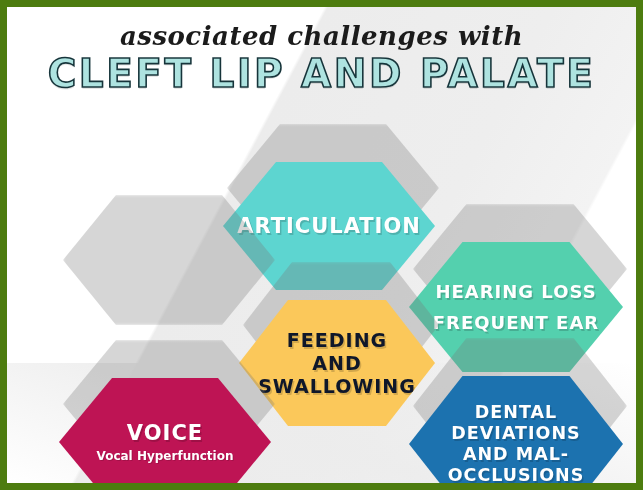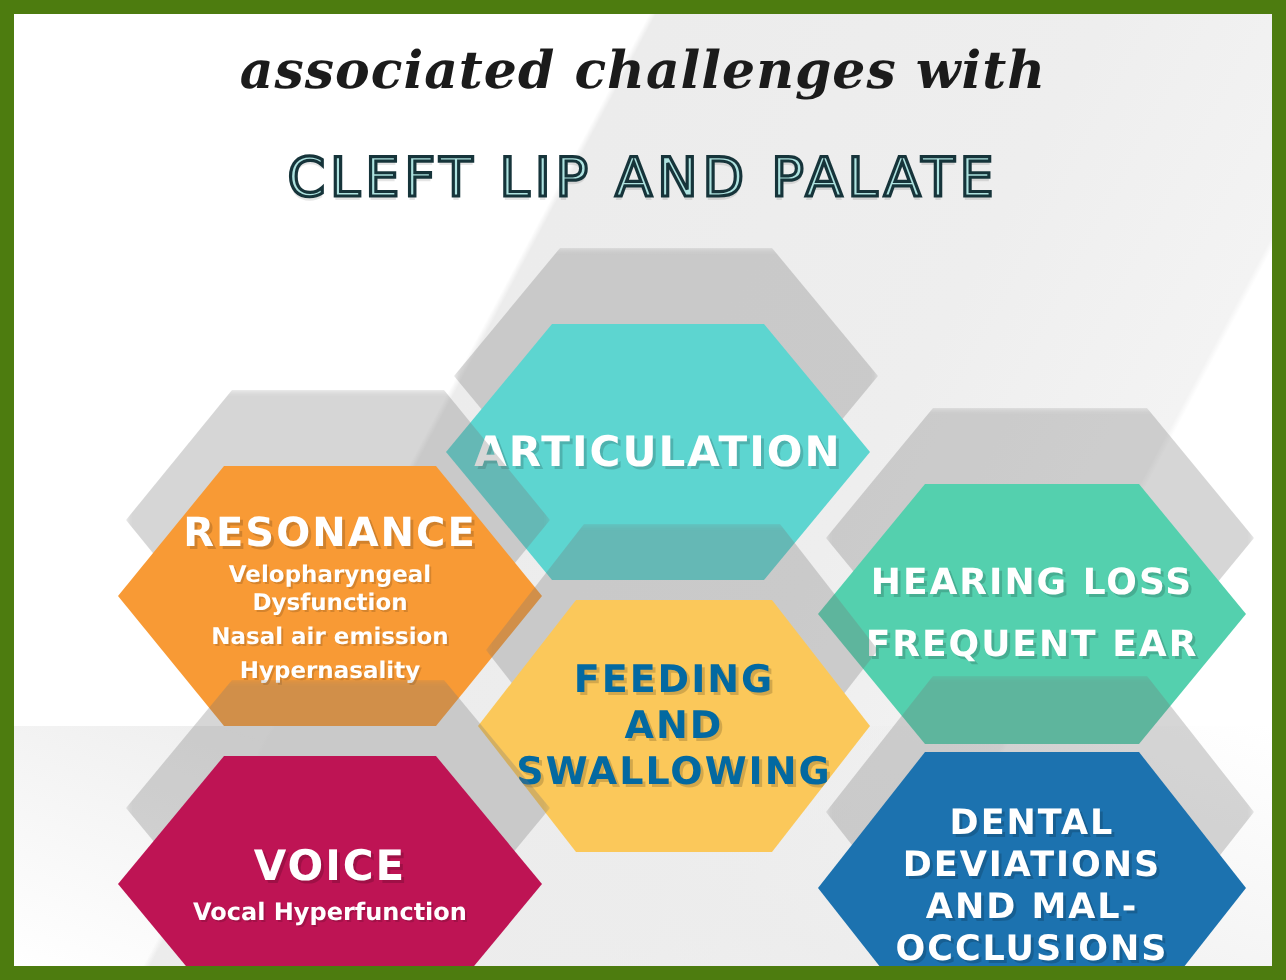--- a/index.html
+++ b/index.html
@@ -50,24 +50,24 @@
   #kicker {
     font-family: "DejaVu Serif", serif;
     font-style: italic;
     font-weight: 700;
     font-size: 26px;
     line-height: 30px;
     color: #1b1b1b;
     letter-spacing: 0.5px;
   }
   #headline {
-    margin-top: 16px;
+    margin-top: 0;
     font-family: "DejaVu Sans", sans-serif;
-    font-weight: 400;
-    font-size: 27px;
+    font-weight: 700;
+    font-size: 39px;
     line-height: 46px;
     letter-spacing: 2.5px;
     color: #aee3e0;
     -webkit-text-stroke: 1.6px #16343a;
     text-shadow: 0 2px 0 rgba(0,0,0,0.10);
     white-space: nowrap;
   }
 
   
   #hexfield {
@@ -113,21 +113,21 @@
   #hex-resonance         { left: 52px;  top: 184px;  width: 212px; height: 130px; }
   #hex-hearing           { left: 402px; top: 193px;  width: 214px; height: 130px; text-align: right; }
   #hex-feeding           { left: 232px; top: 251px;  width: 196px; height: 126px; }
   #hex-voice             { left: 52px;  top: 329px;  width: 212px; height: 128px; }
   #hex-dental            { left: 402px; top: 327px;  width: 214px; height: 136px; }
 
   .t-articulation { font-size: 21px; }
   .t-resonance    { font-size: 20px; margin-bottom: 2px; }
   .s-resonance    { font-size: 11.5px; line-height: 14px; }
   .t-hearing      { font-size: 18px; line-height: 22px; }
-  .t-feeding      { font-size: 19px; line-height: 23px; color: #0369a1; }
+  .t-feeding      { font-size: 19px; line-height: 23px; color: #0f172a; }
   .t-voice        { font-size: 21px; margin-bottom: 4px; }
   .s-voice        { font-size: 12px; }
   .t-dental       { font-size: 17.5px; line-height: 21px; }
 </style>
 </head>
 <body>
 
 <div id="poster">
 
   <div id="bg-wash"></div>
@@ -139,27 +139,20 @@
   </div>
 
   <div id="hexfield">
 
     <div class="hex-shadow" style="left:220px; top:117px; width:212px; height:128px;"></div>
     <div class="hex" id="hex-articulation" style="background:#5dd5d0;">
       <div class="hex-title t-articulation">ARTICULATION</div>
     </div>
 
     <div class="hex-shadow" style="left:56px; top:188px; width:212px; height:130px;"></div>
-    <div class="hex" id="hex-resonance" style="background:#f89a35;">
-      <div class="hex-title t-resonance">RESONANCE</div>
-      <div class="hex-sub s-resonance">Velopharyngeal</div>
-      <div class="hex-sub s-resonance">Dysfunction</div>
-      <div class="hex-sub s-resonance" style="margin-top:3px;">Nasal air emission</div>
-      <div class="hex-sub s-resonance" style="margin-top:3px;">Hypernasality</div>
-    </div>
 
     <div class="hex-shadow" style="left:406px; top:197px; width:214px; height:130px;"></div>
     <div class="hex" id="hex-hearing" style="background:#54d0ae;">
       <div class="hex-title t-hearing" style="margin-bottom:9px;">HEARING LOSS</div>
       <div class="hex-title t-hearing">FREQUENT EAR</div>
     </div>
 
     <div class="hex-shadow" style="left:236px; top:255px; width:196px; height:126px;"></div>
     <div class="hex" id="hex-feeding" style="background:#fbc85a;">
       <div class="hex-title t-feeding">FEEDING</div>

